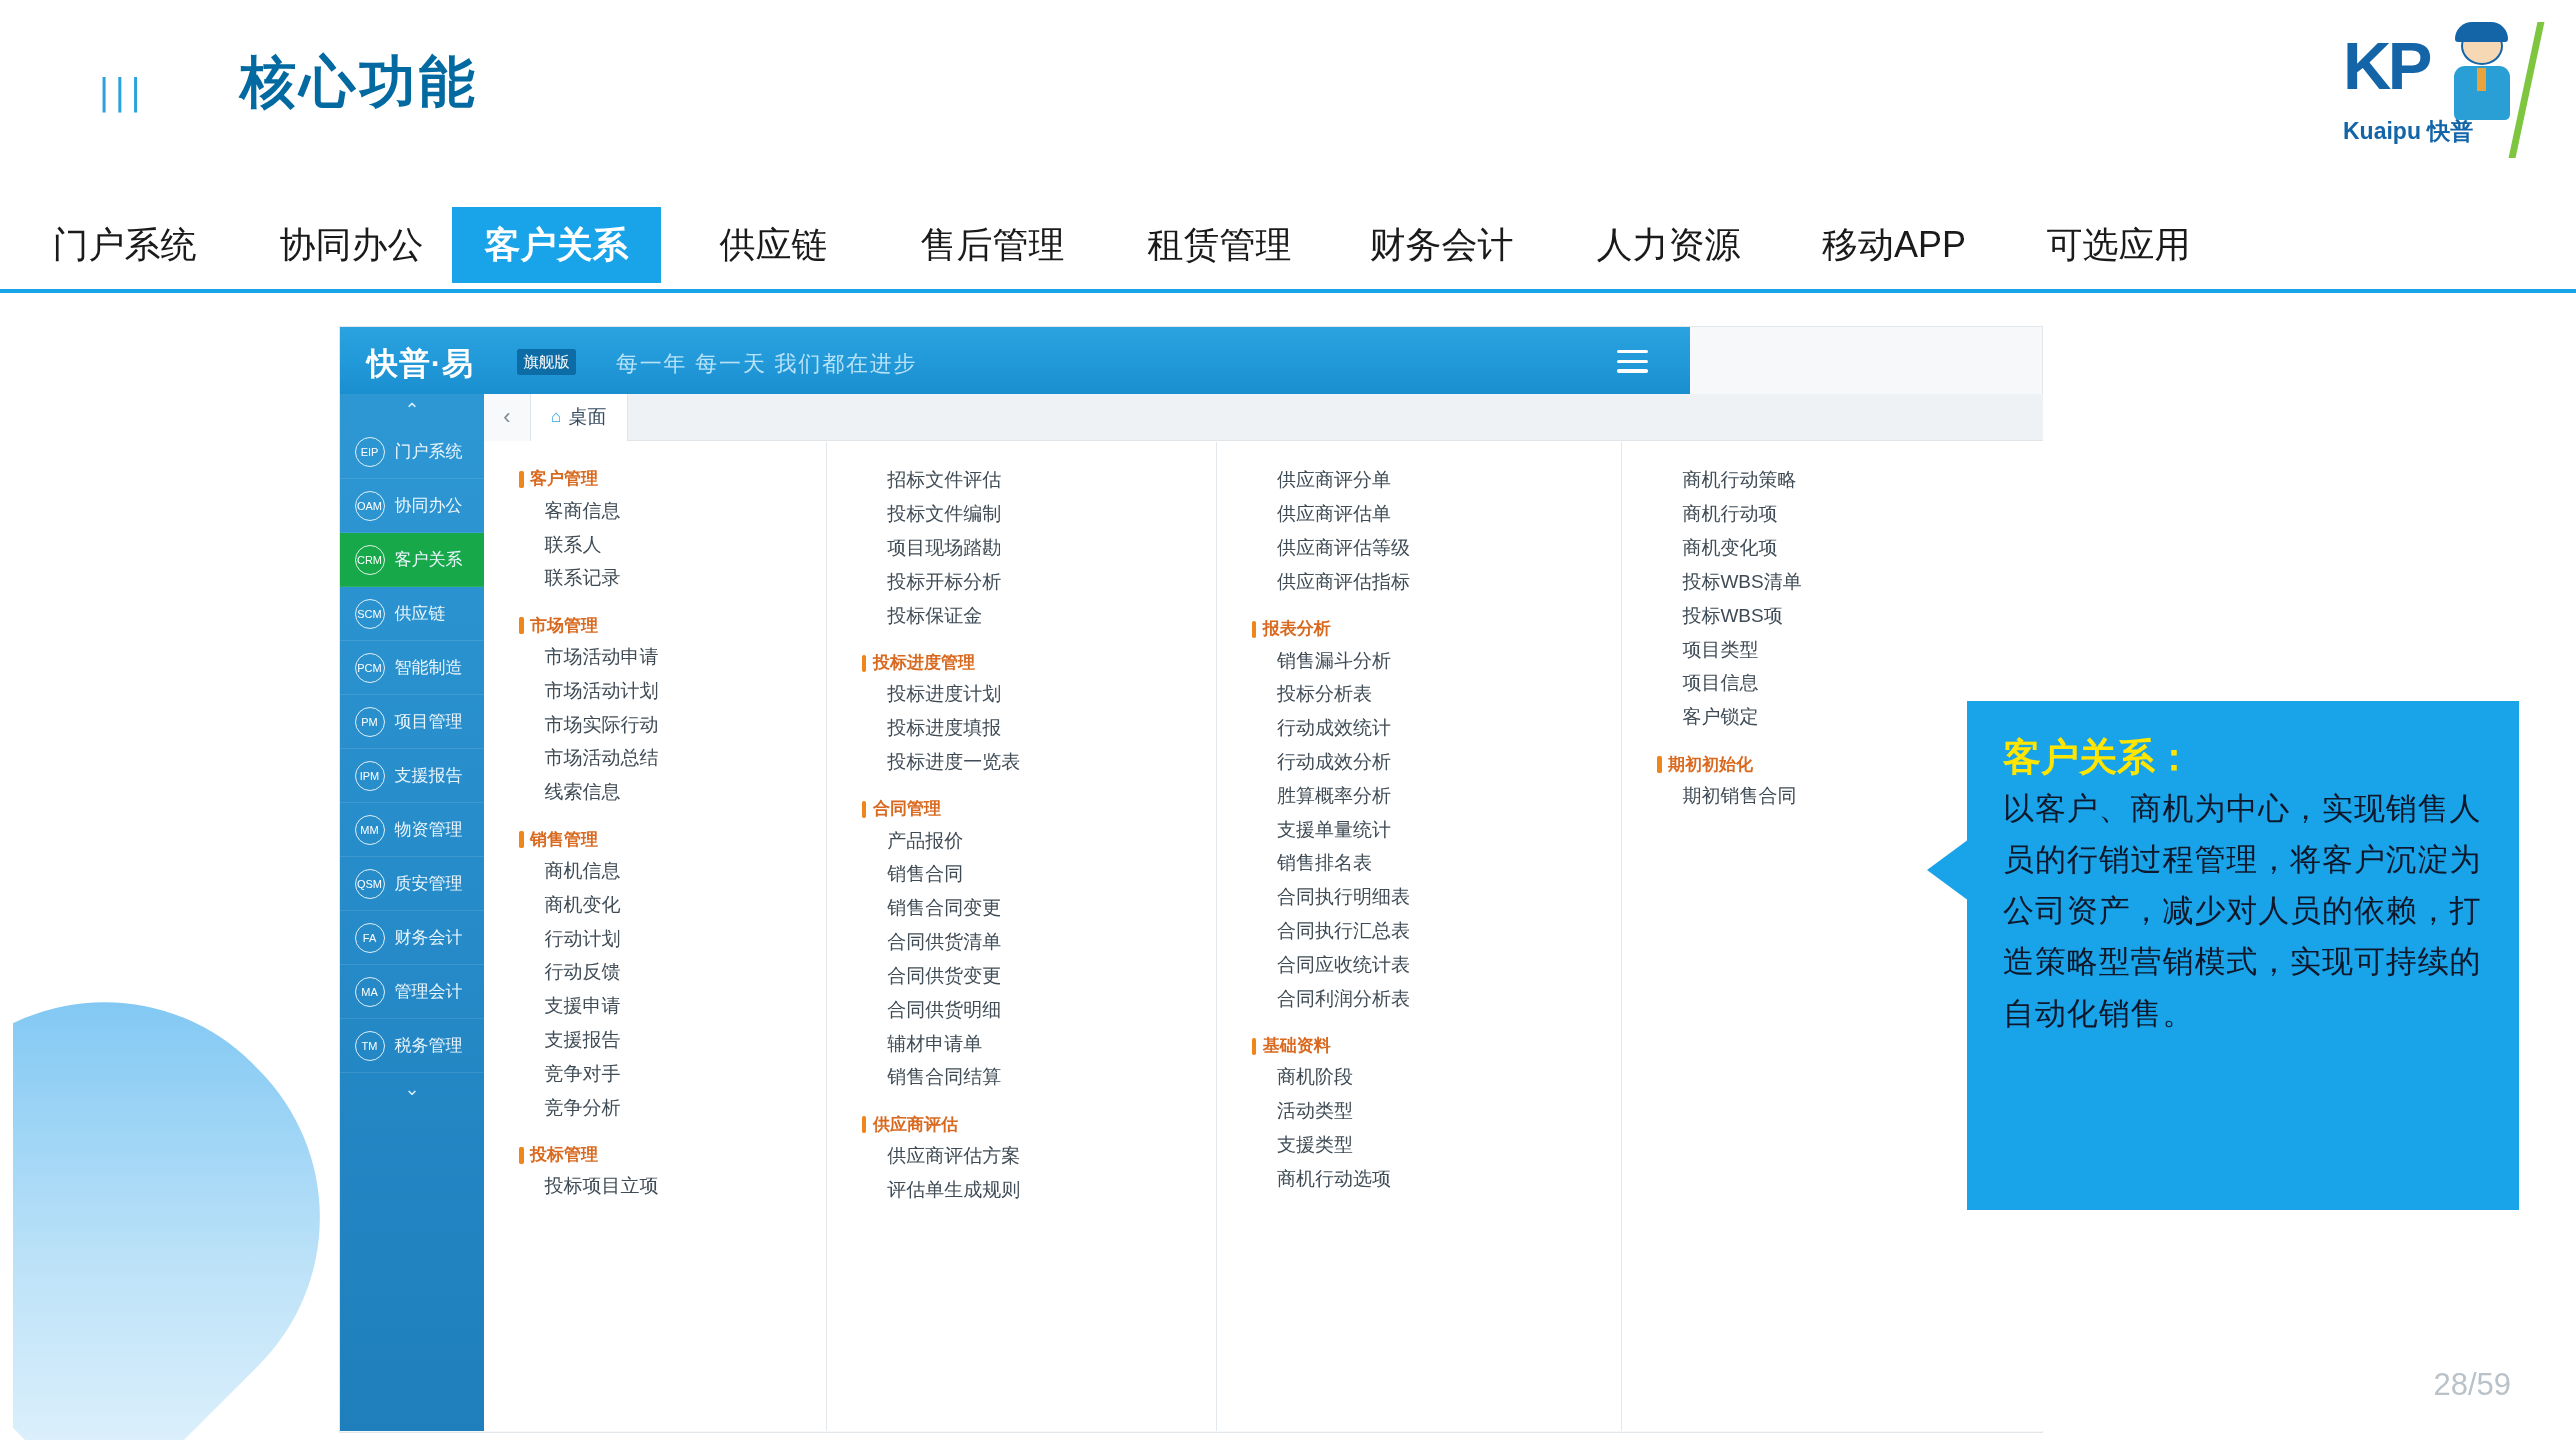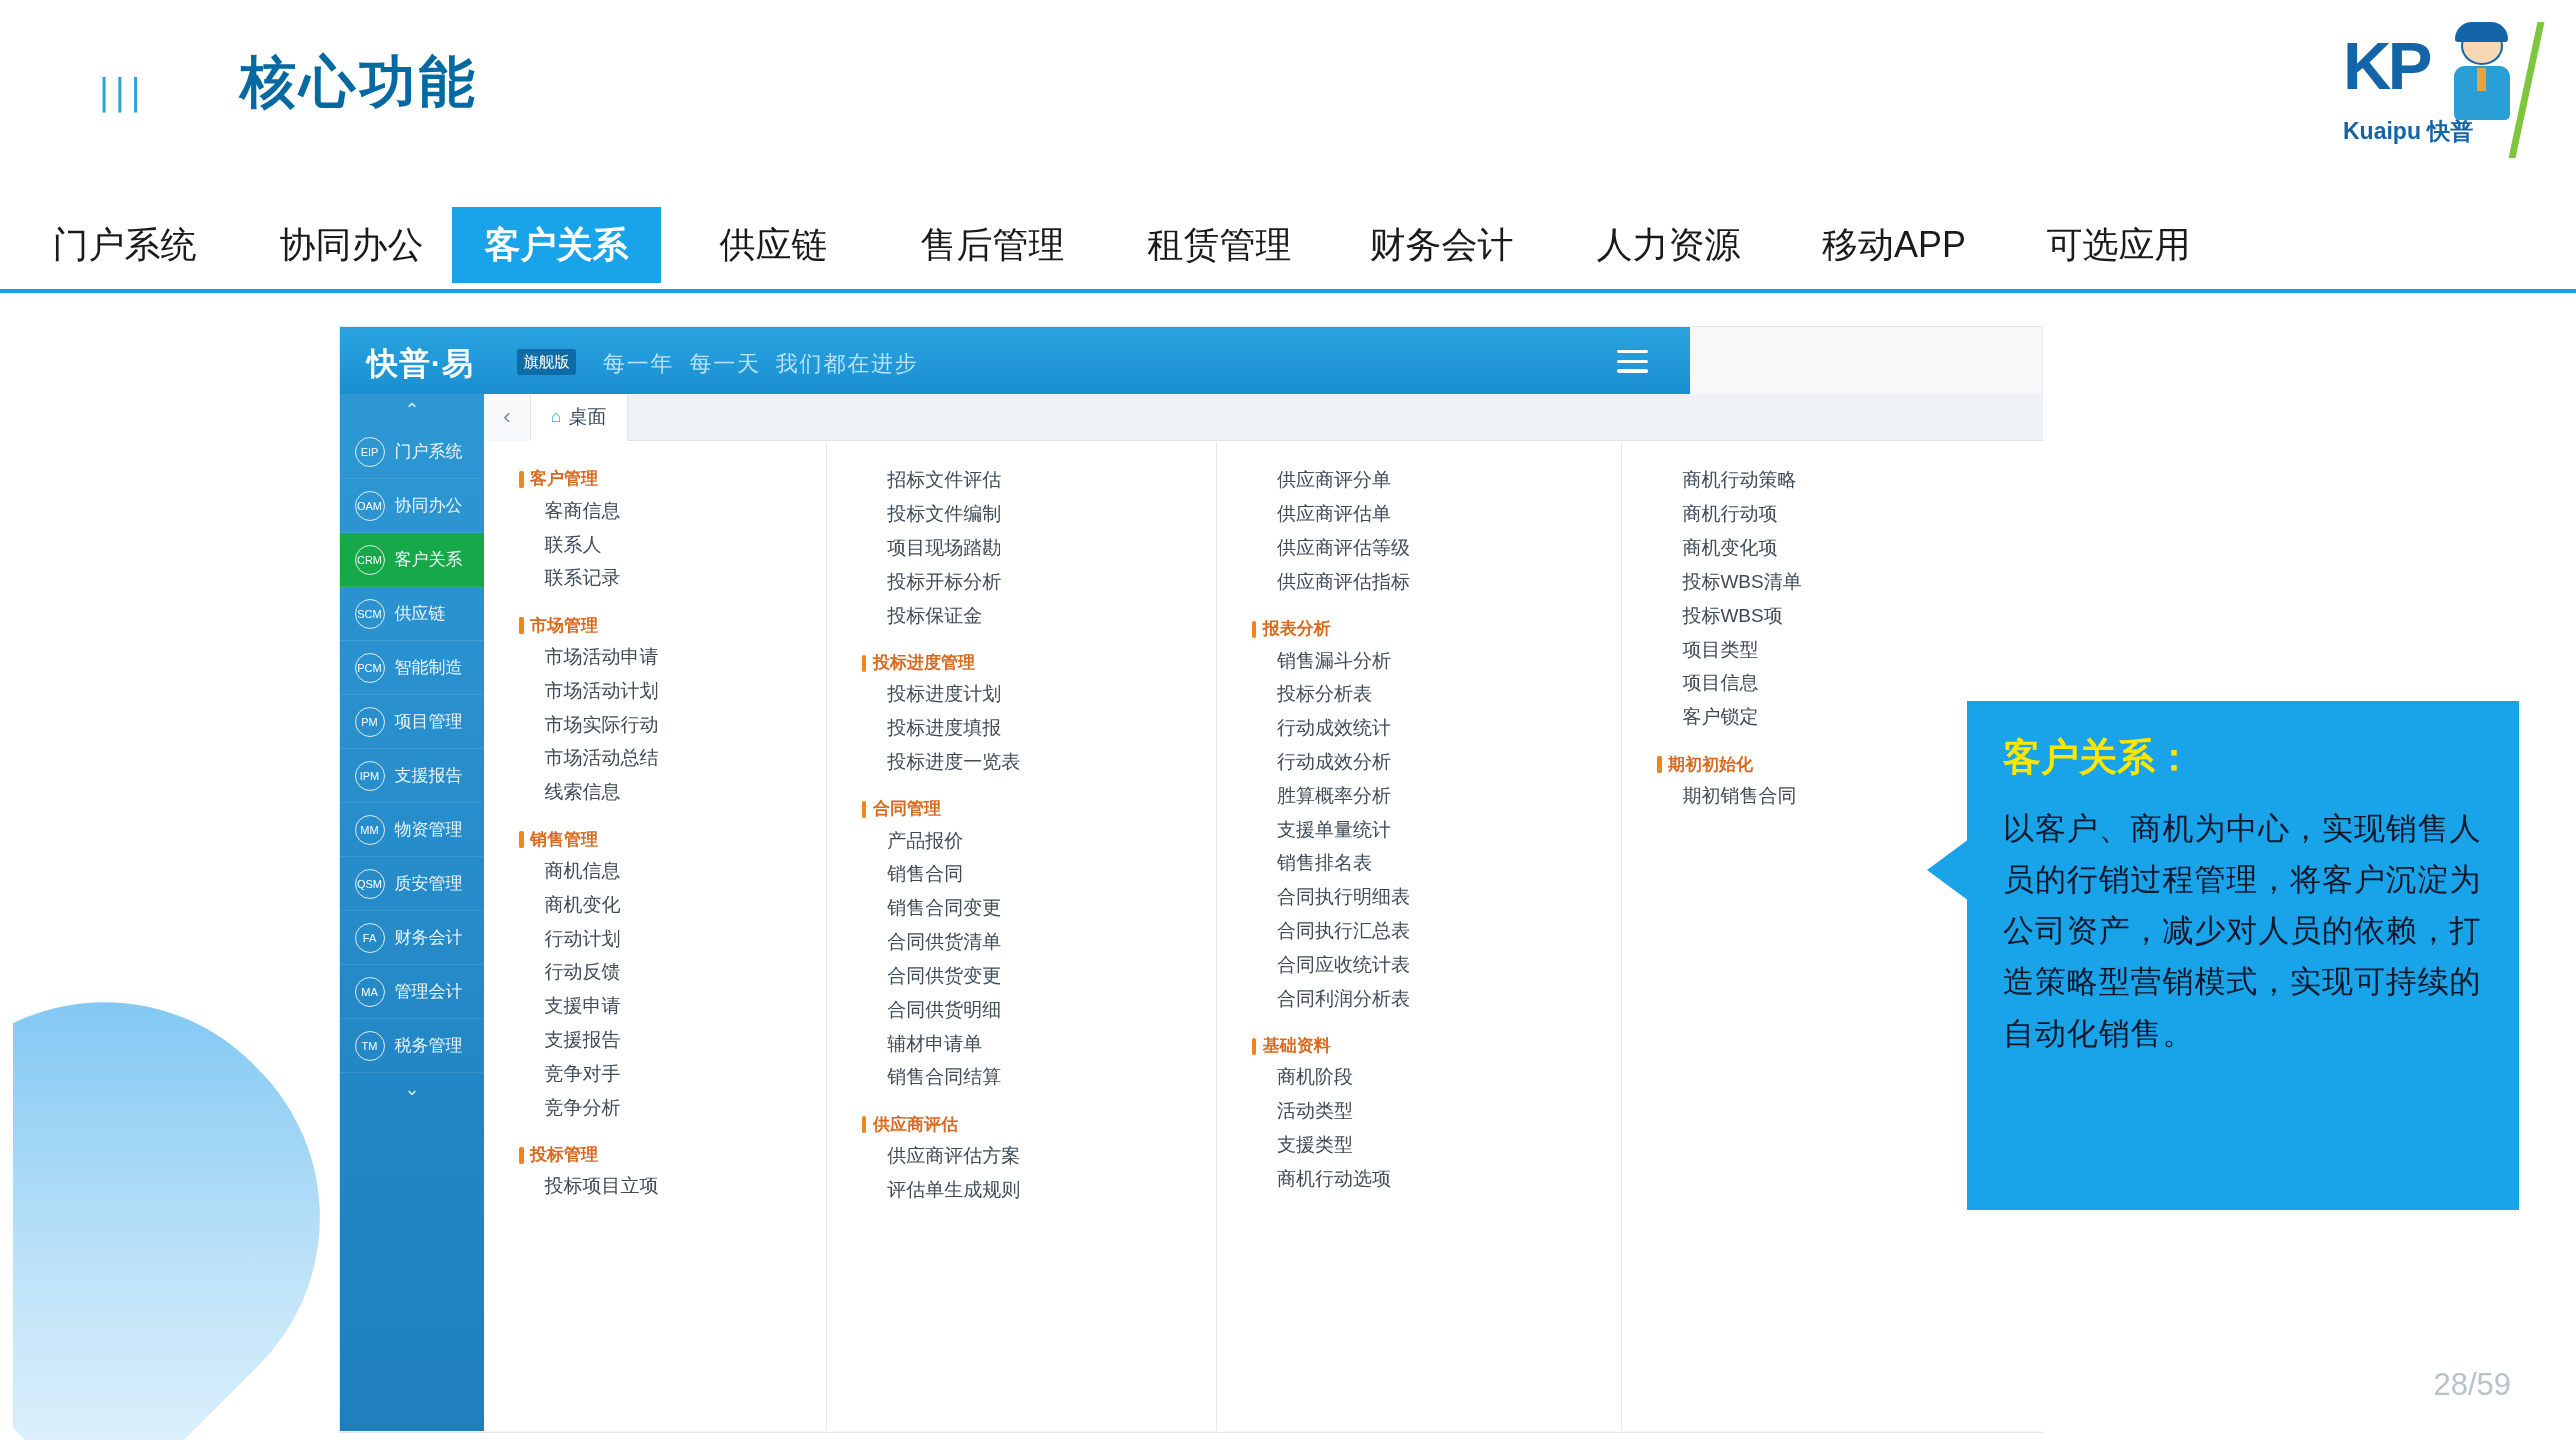--- a/index.html
+++ b/index.html
@@ -114,22 +114,22 @@
   .brand {
     position:absolute; left: 27px; top: 16.3px;
     font-size: 31px; color:#ffffff; font-weight:bold; letter-spacing:0.9px;
   }
   .brand-badge {
     position:absolute; left: 177px; top: 22px;
     font-size: 15.4px; color:#ffffff; background:#0d6ba5;
     padding: 2.7px 6.4px; border-radius: 2.7px;
   }
   .brand-slogan {
-    position:absolute; left: 263px; top: 22px;
-    font-size: 22px; color:#b7e2f8; font-family:Liberation Mono, monospace; letter-spacing:1.8px;
+    position:absolute; left: 276px; top: 22px;
+    font-size: 22px; color:#b7e2f8; font-family:Liberation Sans, sans-serif; letter-spacing:1.8px;
   }
   .searchbox {
     position:absolute; right: 100px; top: 12.7px;
     width: 381px; height: 42px; background:#ffffff; border-radius: 3.6px;
     display:flex; align-items:center;
   }
   .searchbox input {
     border:0; outline:0; height: 38px; width: 327px;
     font-size: 19px; color:#9aa4ad; padding-left: 12.7px;
     background: transparent; font-family:"Liberation Sans", sans-serif;
@@ -225,21 +225,21 @@
     position:absolute; left: 1967px; top: 701px;
     width: 552px; height: 509px; background:#19a3e8; z-index: 40;
     padding: 31px 33px 0 36px;
   }
   .callout::after {
     content:""; position:absolute; left:-40px; top: 138px;
     width:0; height:0; border-top: 31px solid transparent;
     border-bottom: 31px solid transparent; border-right: 42px solid #19a3e8;
   }
   .callout-title {
-    font-size: 38px; color:#ffe600; font-weight:bold; margin-bottom: 20px;
+    font-size: 38px; color:#ffe600; font-weight:bold; 
   }
   .callout-body {
     font-size: 31px; color:#0f172a; line-height: 1.65; letter-spacing: 0.9px;
   }
 
   
   .pagenum {
     position:absolute; right: 65px; bottom: 38px;
     font-size: 31px; color:#b9c2c9; z-index: 10;
   }

